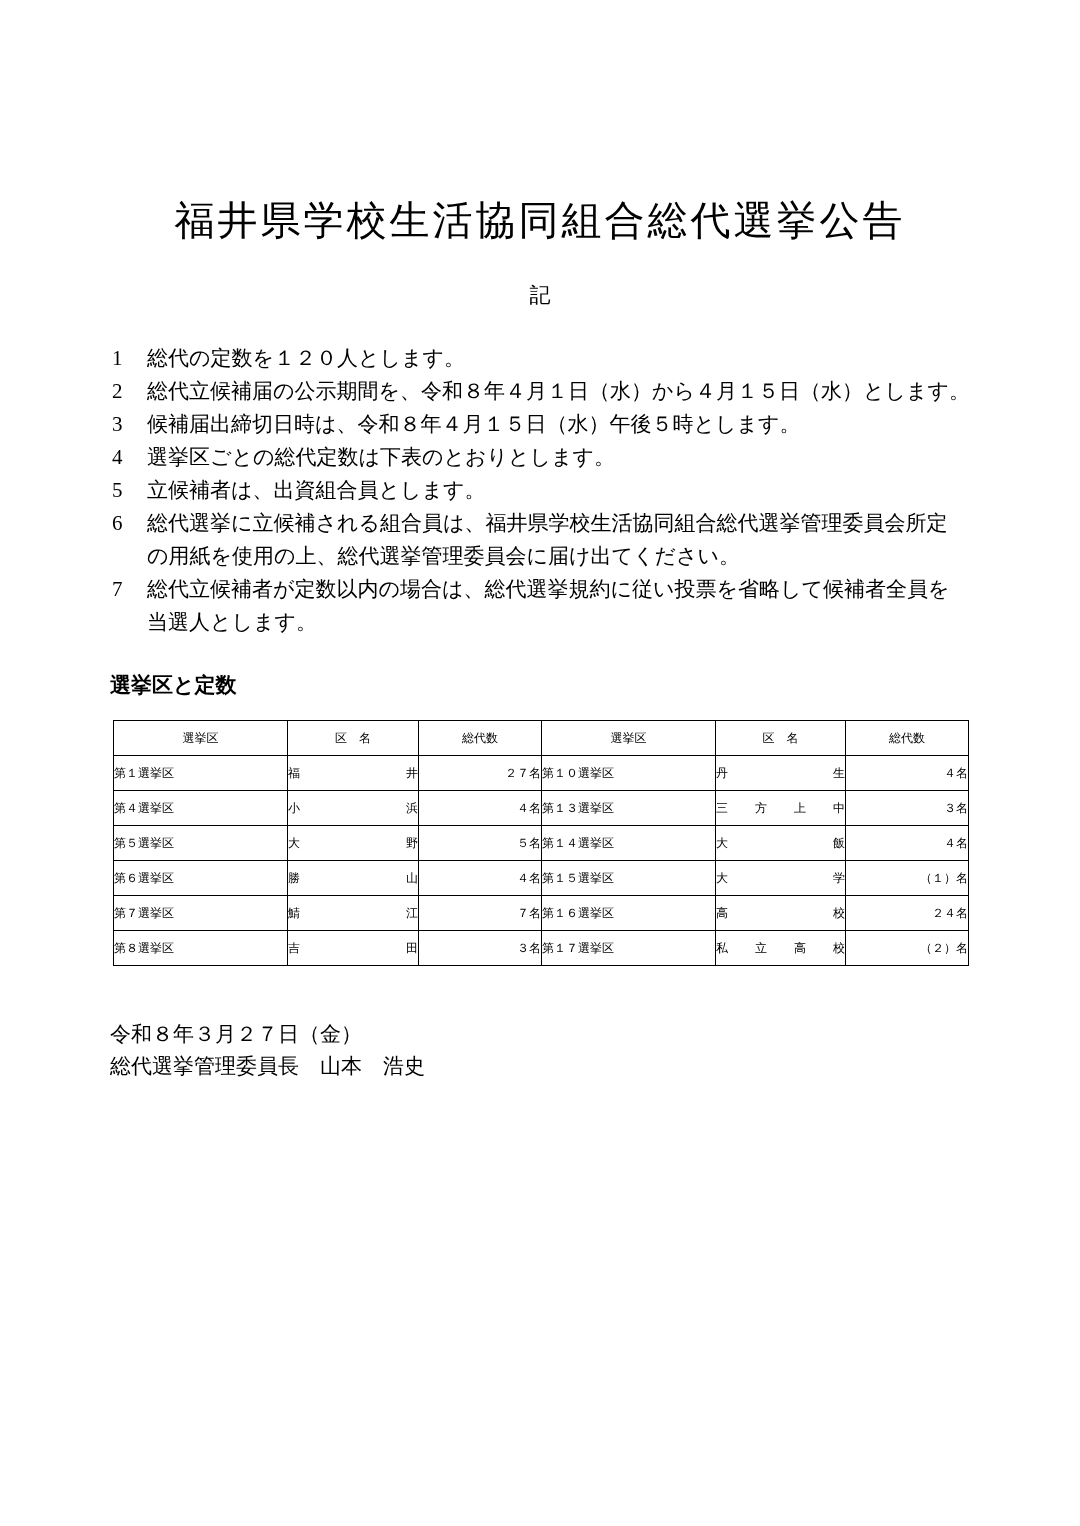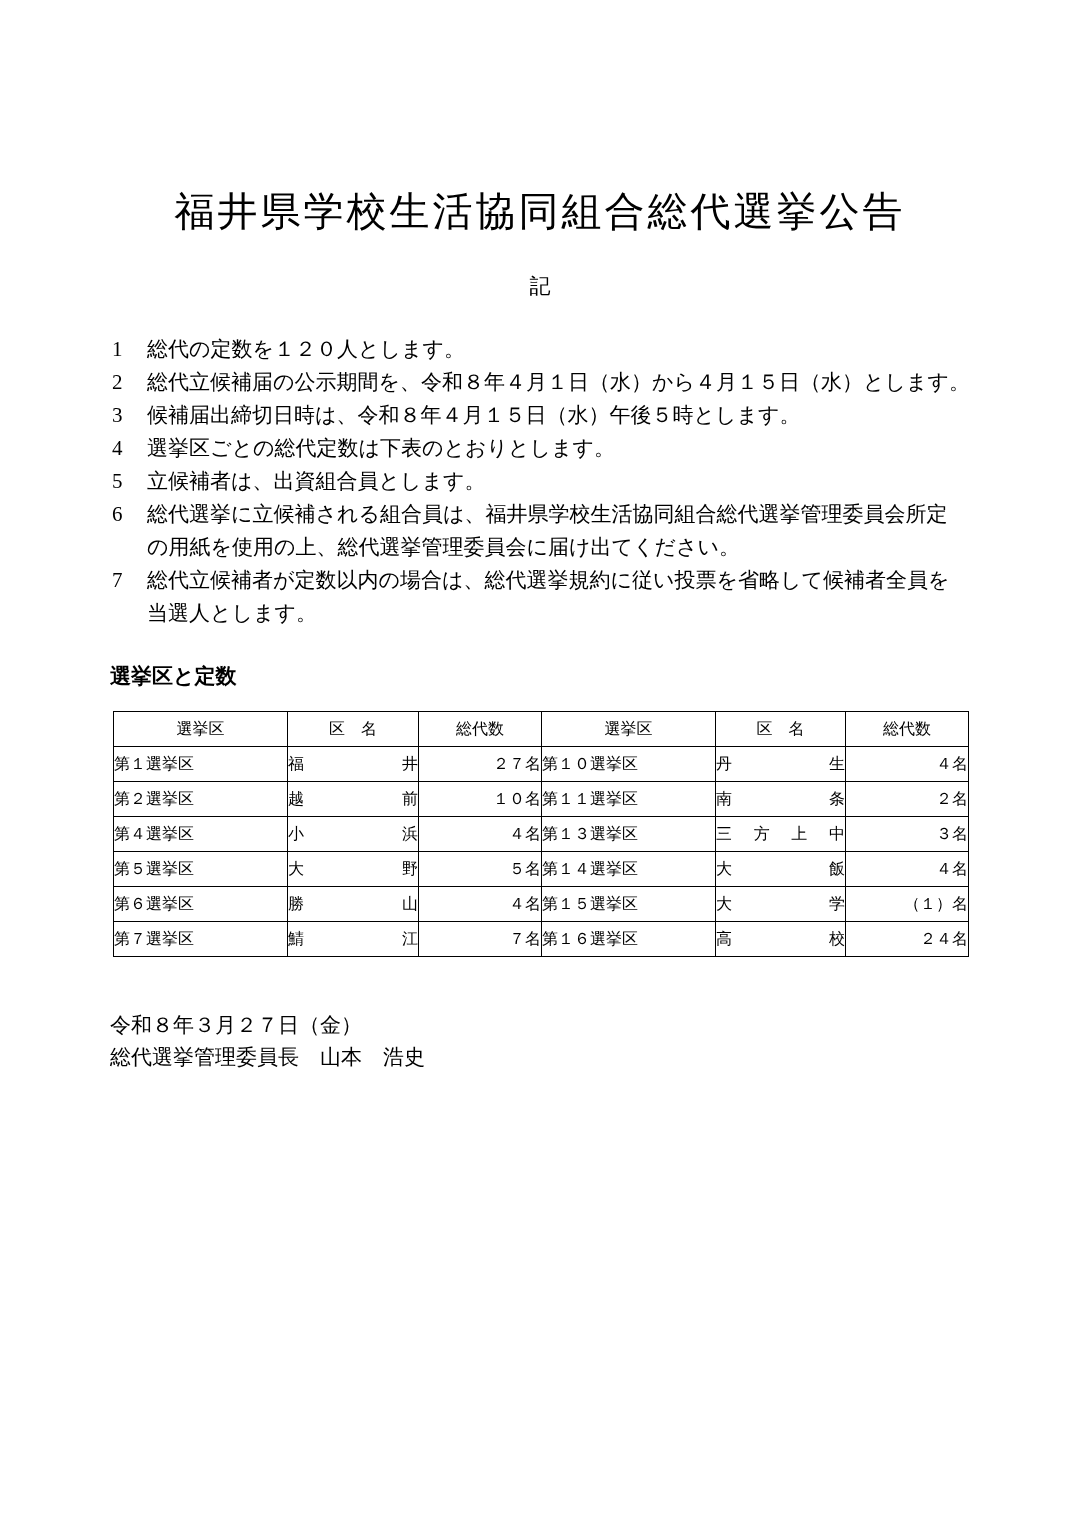--- a/index.html
+++ b/index.html
@@ -7,21 +7,21 @@
     width: 1080px;
     height: 1526px;
     background: #ffffff;
     color: #000000;
     font-family: "Liberation Serif", "DejaVu Serif", serif;
   }
   .page {
     box-sizing: border-box;
     width: 1080px;
     height: 1526px;
-    padding: 0 110px;
+    padding: 9px 110px;
     overflow: hidden;
     background: #ffffff;
   }
   .title {
     margin: 0;
     padding-top: 186px;
     font-size: 40px;
     font-weight: normal;
     text-align: center;
     letter-spacing: 3px;
@@ -53,21 +53,21 @@
   .tbl-heading {
     margin: 30px 0 0 0;
     font-size: 21px;
     line-height: 33px;
     font-weight: bold;
   }
   table.quota {
     border-collapse: collapse;
     table-layout: fixed;
     margin: 18px 0 0 3px;
-    font-size: 16px;
+    font-size: 12px;
     border: 1px solid #000;
   }
   table.quota th, table.quota td {
     border: 1px solid #000;
     height: 34px;
     padding: 0;
     font-weight: normal;
     vertical-align: middle;
     overflow: hidden;
     white-space: nowrap;
@@ -169,38 +169,20 @@
         <td class="c-district">第１０選挙区</td>
         <td class="c-name">
             <div class="spread">
               <span>丹</span>
               <span>生</span>
             </div>
           </td>
         <td class="c-count">４名</td>
       </tr>
       <tr>
-        <td class="c-district">第２選挙区</td>
-        <td class="c-name">
-            <div class="spread">
-              <span>越</span>
-              <span>前</span>
-            </div>
-          </td>
-        <td class="c-count">１０名</td>
-        <td class="c-district">第１１選挙区</td>
-        <td class="c-name">
-            <div class="spread">
-              <span>南</span>
-              <span>条</span>
-            </div>
-          </td>
-        <td class="c-count">２名</td>
-      </tr>
-      <tr>
         <td class="c-district">第４選挙区</td>
         <td class="c-name">
             <div class="spread">
               <span>小</span>
               <span>浜</span>
             </div>
           </td>
         <td class="c-count">４名</td>
         <td class="c-district">第１３選挙区</td>
         <td class="c-name">
@@ -260,20 +242,40 @@
         <td class="c-count">７名</td>
         <td class="c-district">第１６選挙区</td>
         <td class="c-name">
             <div class="spread">
               <span>高</span>
               <span>校</span>
             </div>
           </td>
         <td class="c-count">２４名</td>
       </tr>
+      <tr>
+        <td class="c-district">第８選挙区</td>
+        <td class="c-name">
+            <div class="spread">
+              <span>吉</span>
+              <span>田</span>
+            </div>
+          </td>
+        <td class="c-count">３名</td>
+        <td class="c-district">第１７選挙区</td>
+        <td class="c-name">
+            <div class="spread">
+              <span>私</span>
+              <span>立</span>
+              <span>高</span>
+              <span>校</span>
+            </div>
+          </td>
+        <td class="c-count">（２）名</td>
+      </tr>
     </tbody>
   </table>
 
   <div class="signature">
     <div class="sig-date">令和８年３月２７日（金）</div>
     <div class="sig-chair">総代選挙管理委員長　山本　浩史</div>
   </div>
 
 </div>
 

